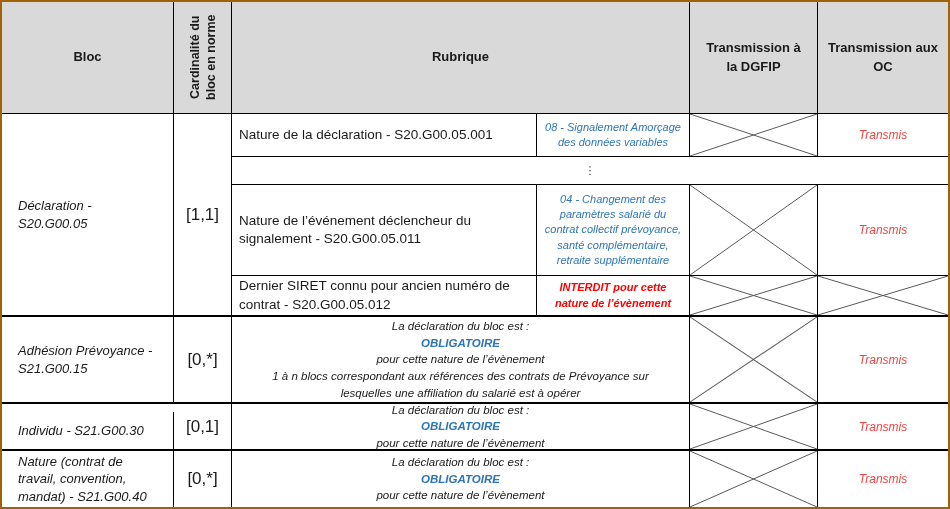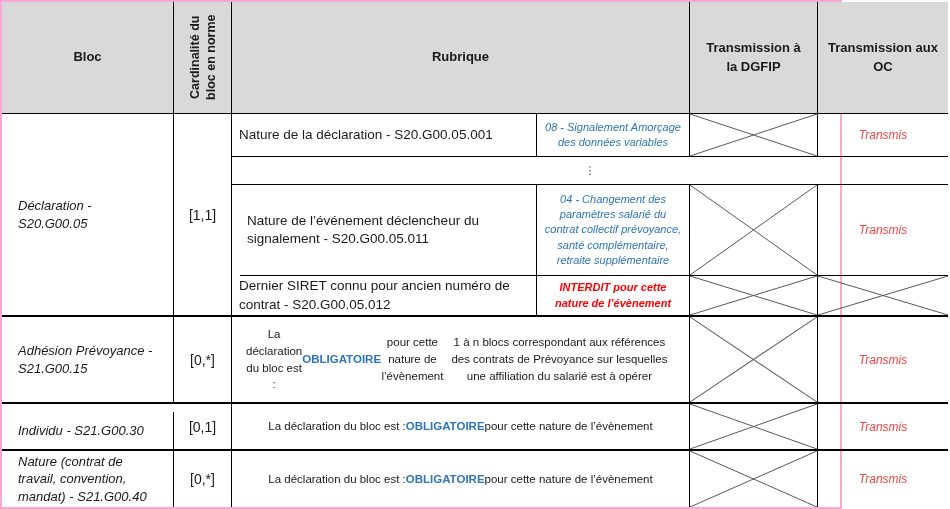--- a/index.html
+++ b/index.html
@@ -4,22 +4,22 @@
 <style>
   * { margin: 0; padding: 0; box-sizing: border-box; }
   html, body { background: #ffffff; }
   body {
     width: 950px; height: 509px;
     font-family: "Liberation Sans", sans-serif;
     color: #1a1a1a;
     overflow: hidden;
   }
   .table {
-    width: 842px; height: 509px;
-    border: 2px solid #f9a8d4;
+    width: 950px; height: 509px;
+    border: 2px solid #a16207;
     display: grid;
     grid-template-columns: 172px 58px 305px 153px 128px 130px;
     grid-template-rows: 112px 43px 28px 91px 41px 87px 47px 56px;
     background: #fff;
   }
   .cell {
     border-right: 1px solid #000;
     border-bottom: 1px solid #000;
     display: flex;
     align-items: center;
@@ -47,21 +47,21 @@
     font-style: italic;
   }
   .rub-label {
     justify-content: flex-start;
     text-align: left;
     padding: 4px 42px 4px 7px;
     font-size: 13.5px;
     line-height: 1.35;
   }
   .card {
-    font-size: 14px;
+    font-size: 17px;
   }
   .vtext {
     transform: rotate(-90deg);
     width: 96px;
     text-align: center;
     font-weight: bold;
     font-size: 12.5px;
     line-height: 1.3;
     flex: none;
   }
@@ -76,21 +76,22 @@
   .red-val {
     color: #ff0000;
     font-style: italic;
     font-weight: bold;
     font-size: 11px;
     text-align: center;
     line-height: 1.4;
     padding: 3px 5px;
   }
   .note {
-    flex-direction: row;
+    flex-direction: column;
+    font-style: italic;
     font-size: 11.5px;
     text-align: center;
     line-height: 1.45;
     padding: 4px 14px;
   }
   .note .oblig {
     color: #2e75b6;
     font-weight: bold;
   }
   .note .gap { height: 12px; }
@@ -148,21 +149,21 @@
       </svg>
   </div>
   <div class="cell transmis last-col" style="grid-column:6; grid-row:2;">
     <span>Transmis</span>
   </div>
 
   <div class="cell ellipsis-cell last-col" style="grid-column:3 / span 4; grid-row:3;">
     <span>⋮</span>
   </div>
 
-  <div class="cell rub-label" style="grid-column:3; grid-row:4;margin-left:8px;">
+  <div class="cell rub-label" style="grid-column:3; grid-row:4;">
     <span>Nature de l’événement déclencheur du signalement - S20.G00.05.011</span>
   </div>
   <div class="cell blue-val" style="grid-column:4; grid-row:4;">
     <span>04 - Changement des paramètres salarié du contrat collectif prévoyance, santé complémentaire, retraite supplémentaire</span>
   </div>
   <div class="cell" style="grid-column:5; grid-row:4;">
     <svg class="cross-svg" viewBox="0 0 100 100" preserveAspectRatio="none">
         <line x1="0" y1="0" x2="100" y2="100"></line>
         <line x1="0" y1="100" x2="100" y2="0"></line>
       </svg>

